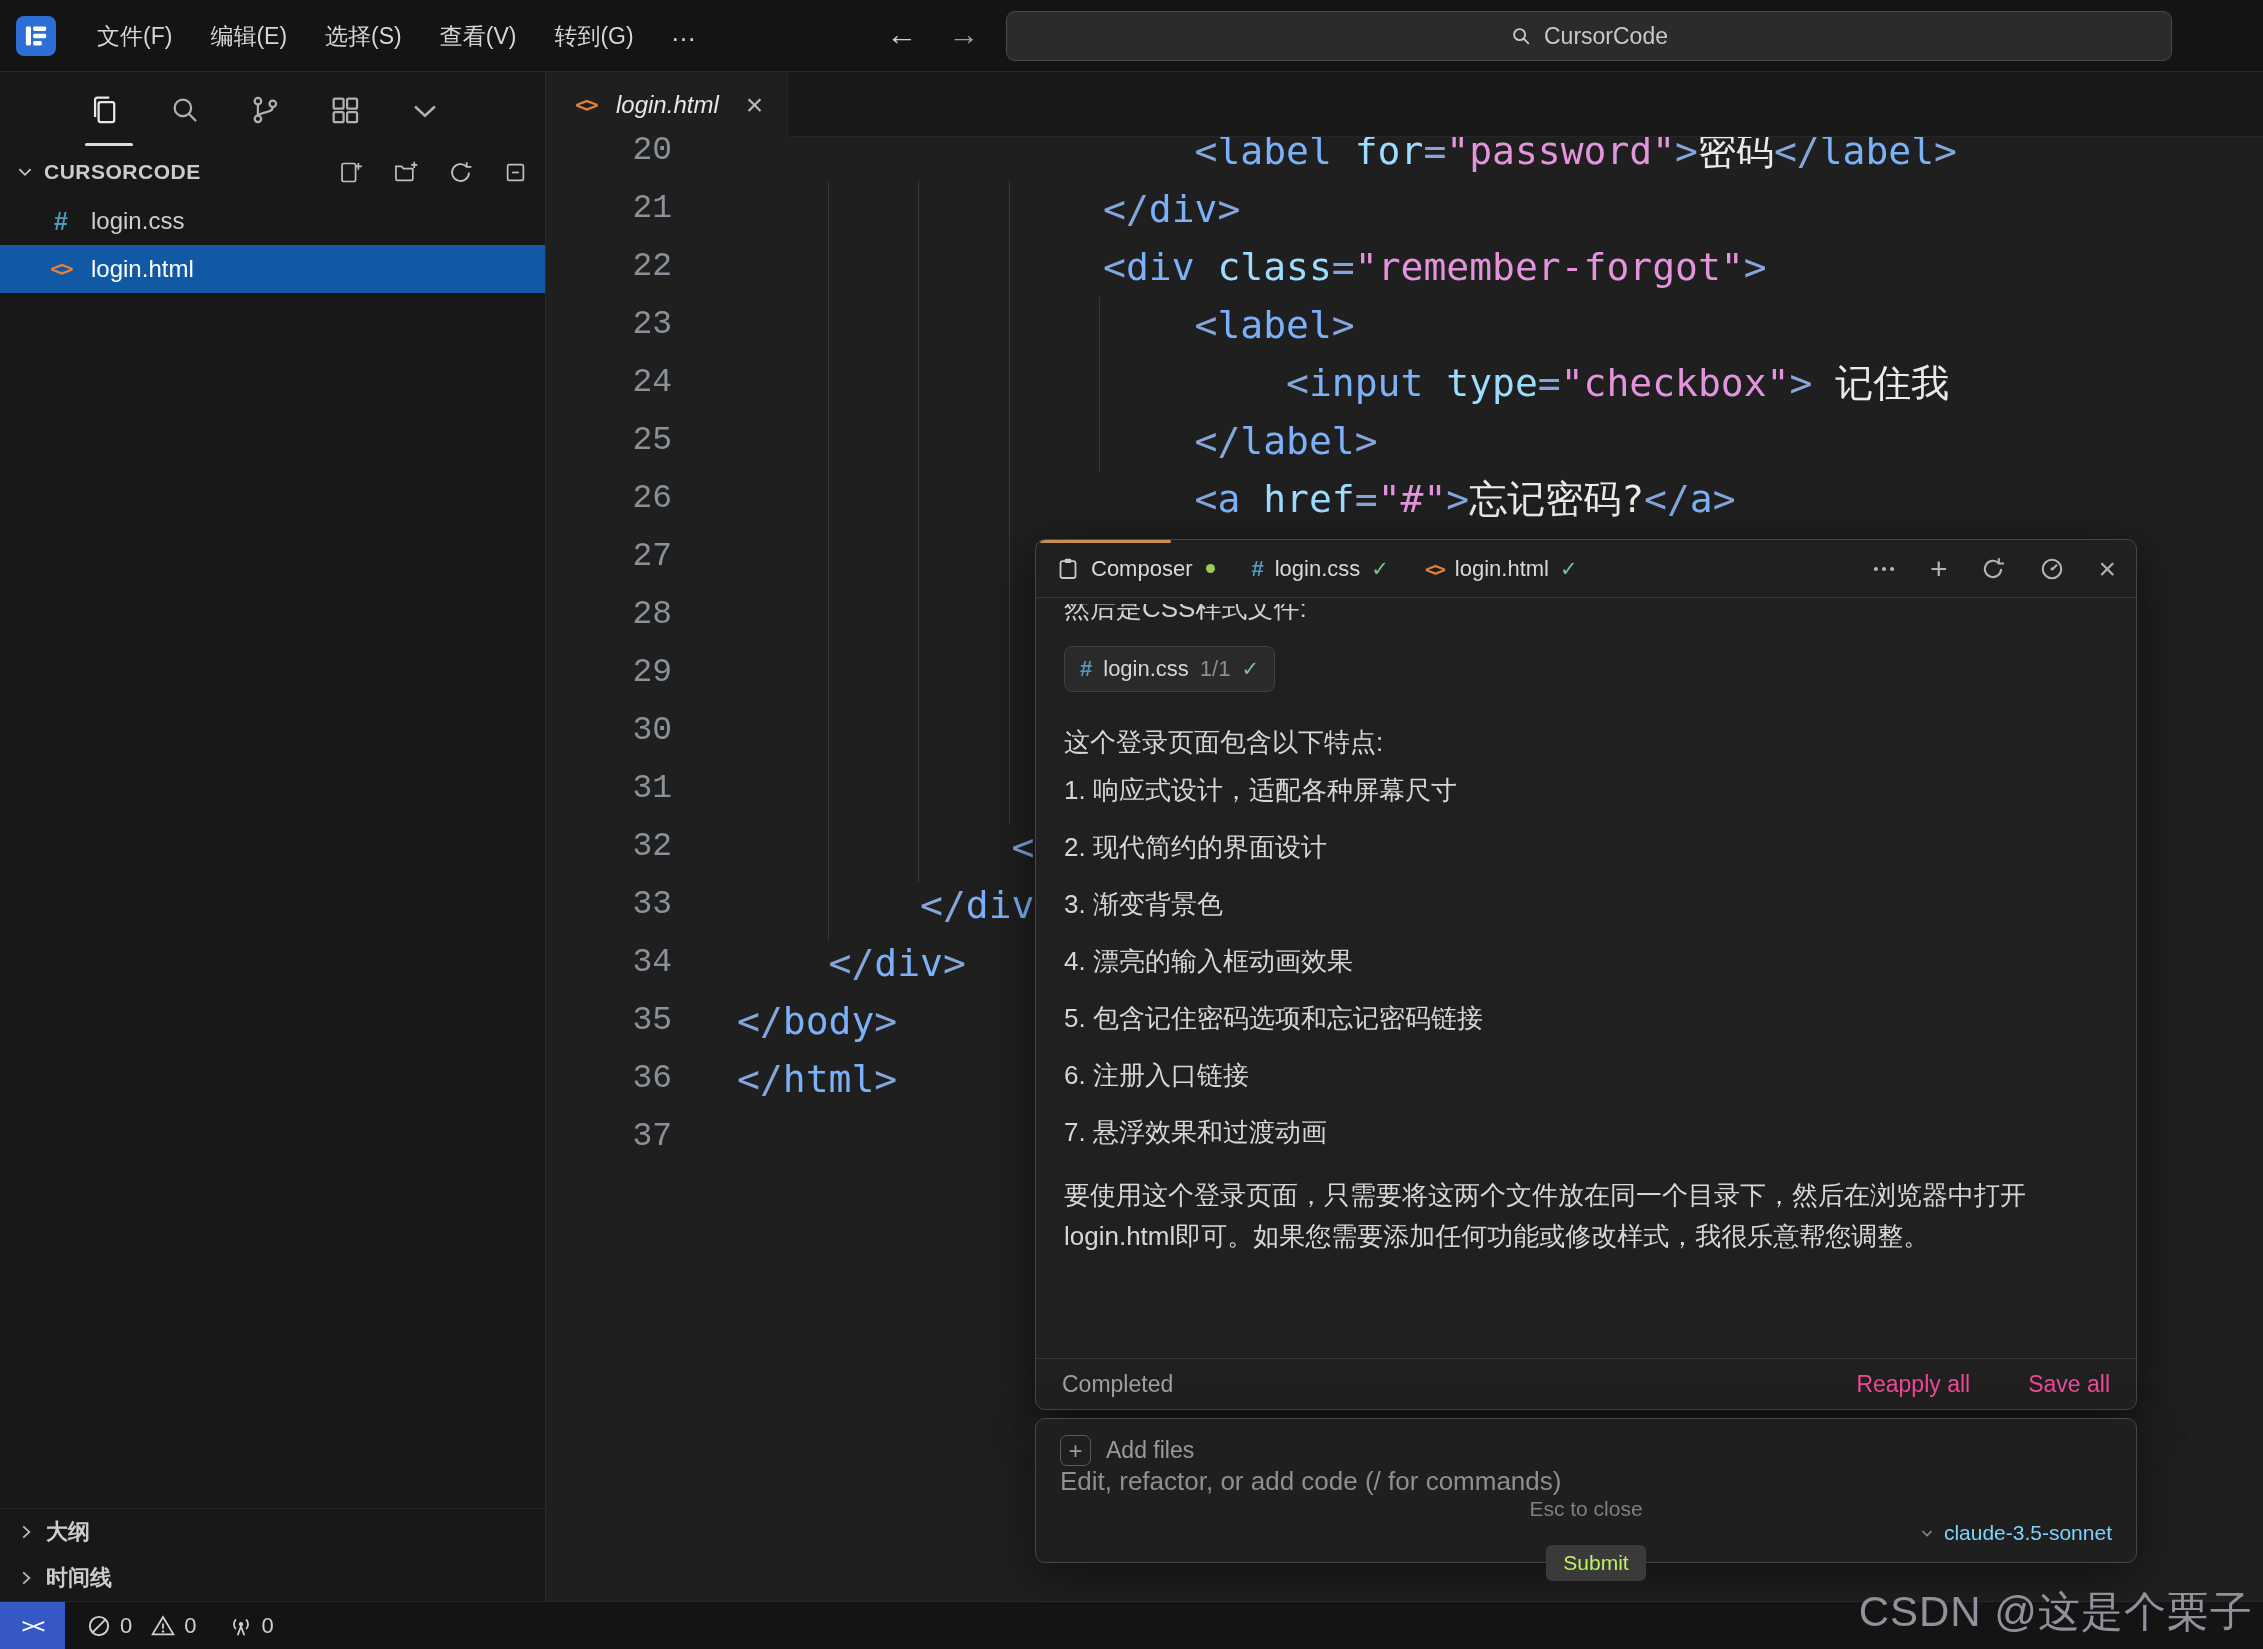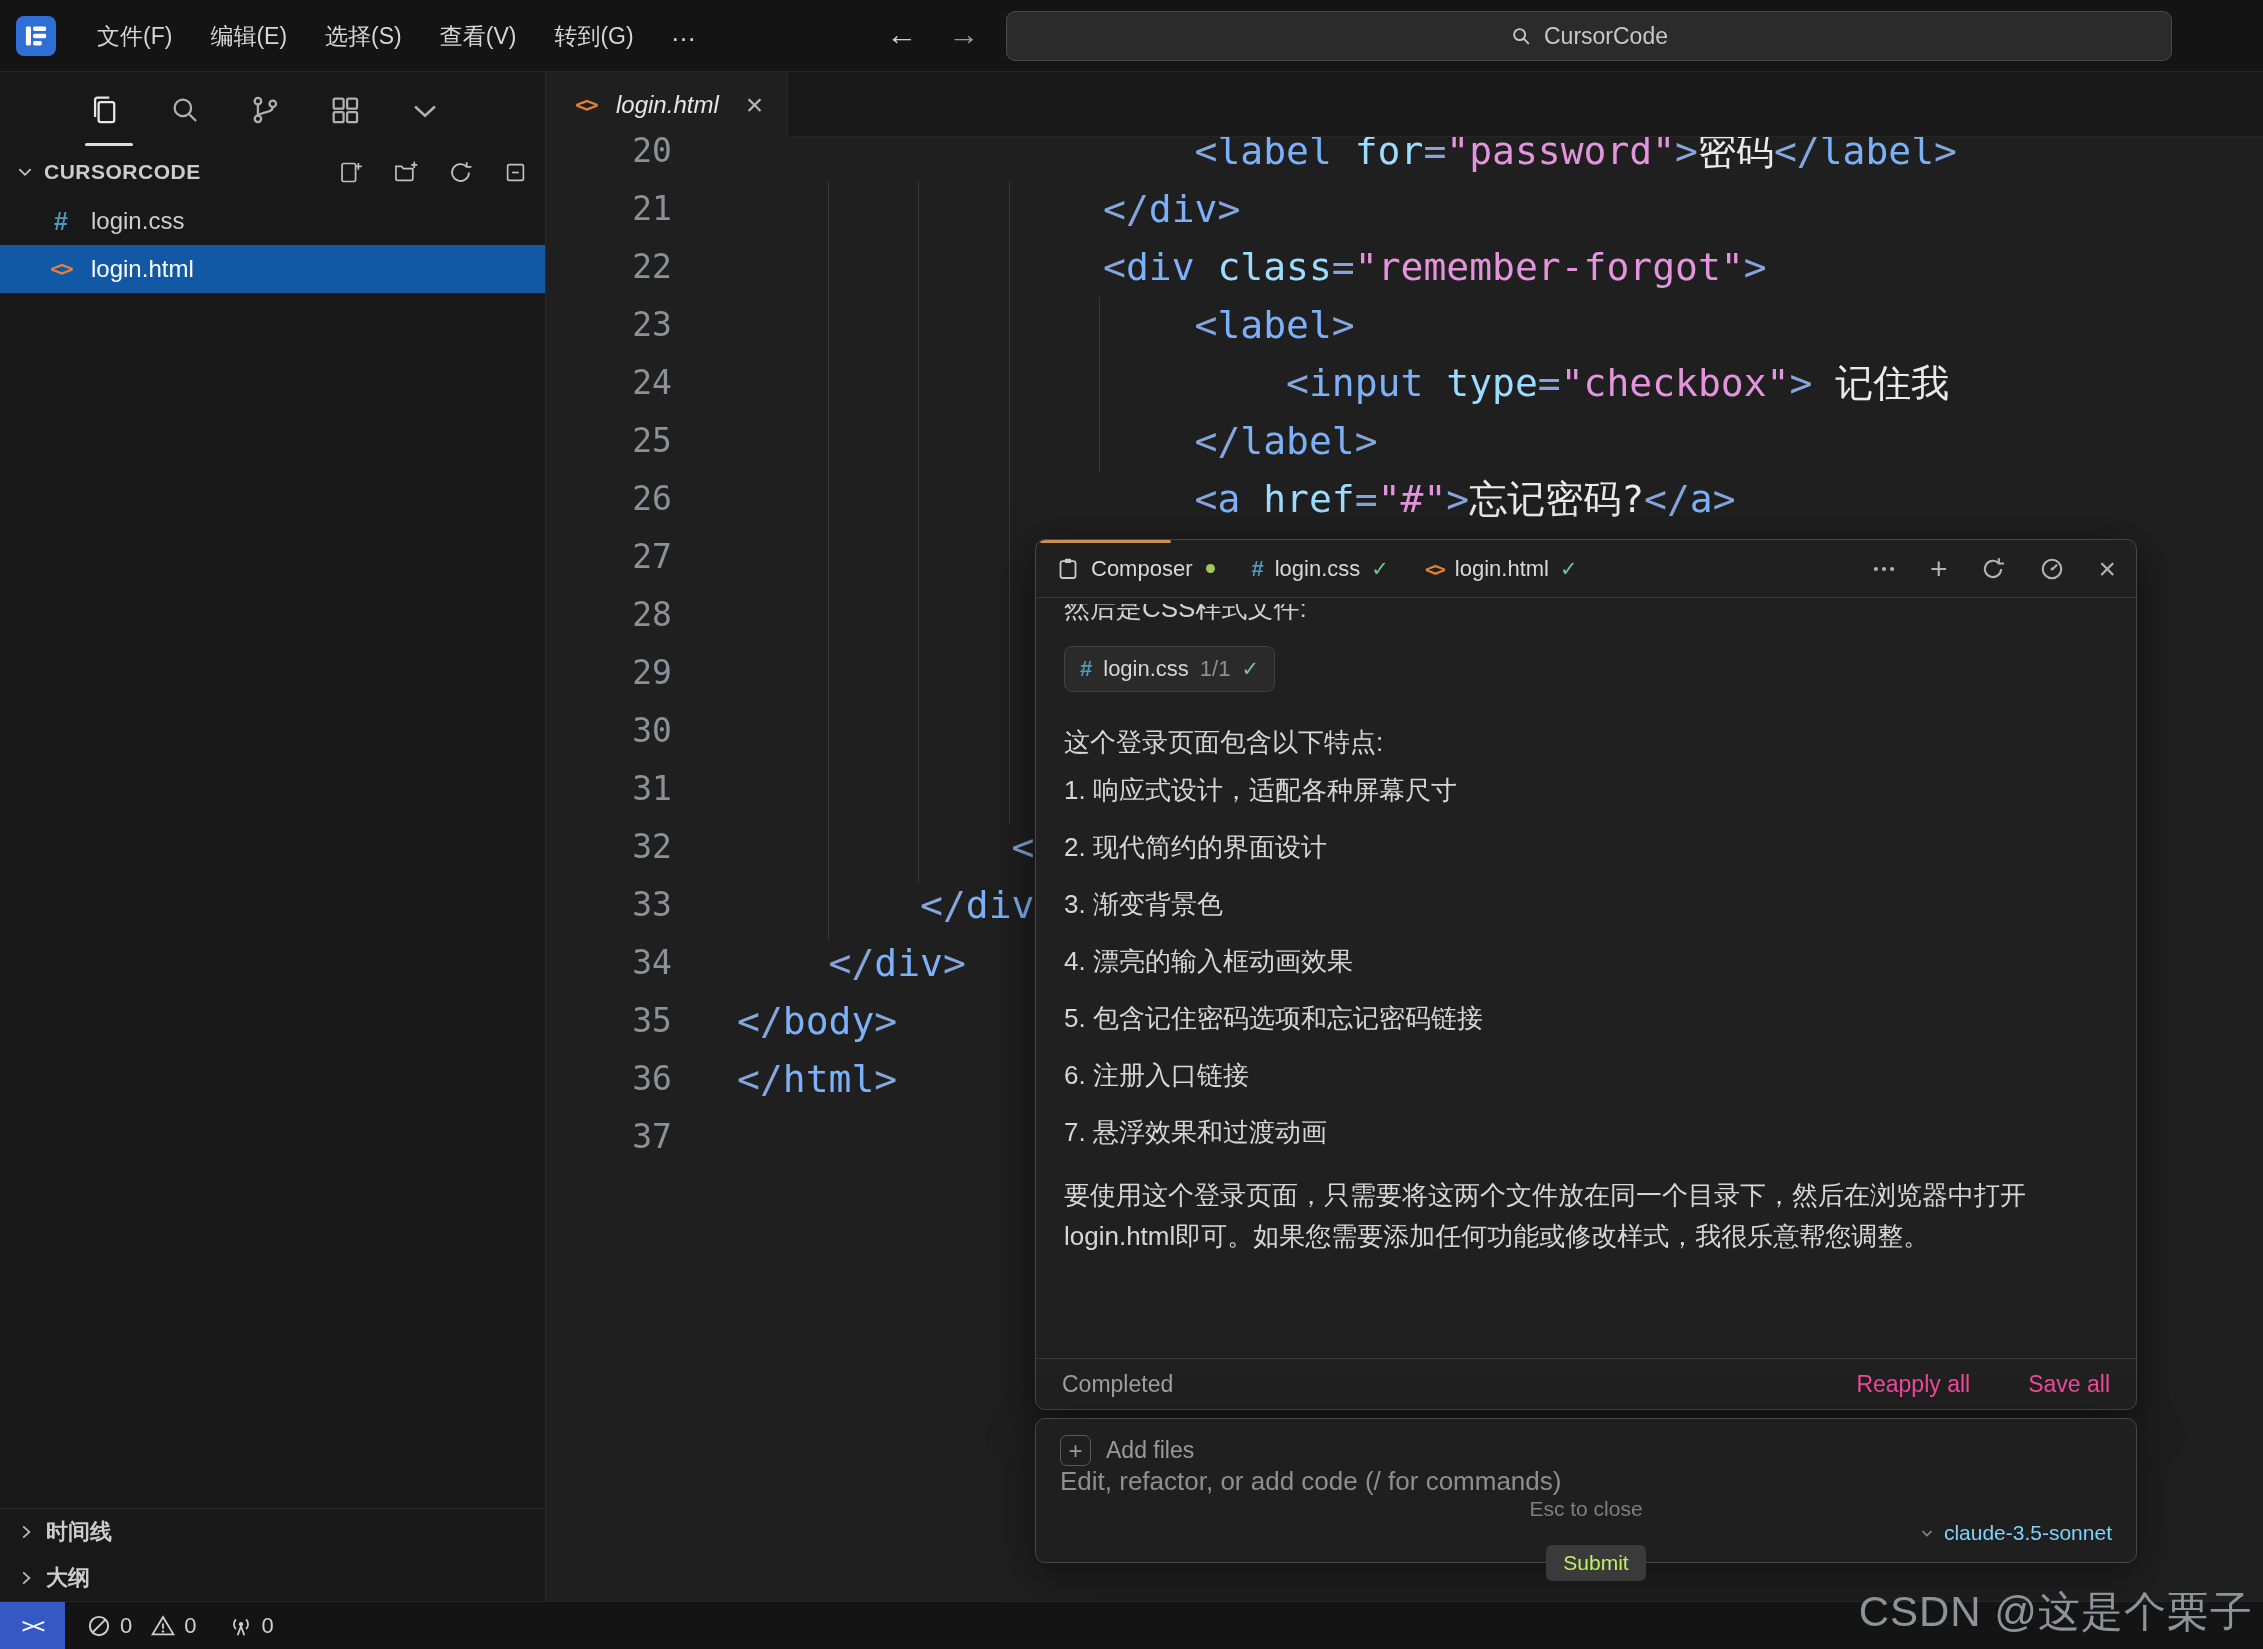--- a/index.html
+++ b/index.html
@@ -50,21 +50,21 @@
   .editor{position:absolute;left:547px;top:72px;right:0;bottom:48px;background:#1f1f1f;overflow:hidden;}
   .tabbar{height:65px;background:#181818;display:flex;border-bottom:1px solid #252525;box-sizing:border-box;}
   .tab{height:65px;background:#1f1f1f;display:flex;align-items:center;padding:0 24px;gap:15px;
     color:#e6e6e6;font-size:24px;font-style:italic;border-right:1px solid #252525;box-sizing:border-box;}
   .tab .file-icon.html{font-style:normal;}
   .tab-close{color:#b9b9b9;font-size:30px;margin-left:12px;font-style:normal;line-height:1;}
   .codearea{position:absolute;left:0;top:65px;right:0;bottom:0;overflow:hidden;
     font-family:"DejaVu Sans Mono",monospace;font-size:38px;}
   .code-row{display:flex;height:58px;white-space:pre;}
   .code-row:first-child{margin-top:-15px;}
-  .gutter{width:125px;flex:none;text-align:right;color:#8a9199;font-size:33px;line-height:58px;}
+  .gutter{width:125px;flex:none;text-align:right;color:#8a9199;font-size:33px;line-height:58px;font-family:Liberation Mono, monospace;}
   .code-text{padding-left:65px;line-height:58px;color:#d4d4d4;}
   .tk-sp{color:#d4d4d4;}
   .tk-pu{color:#84a6dc;}
   .tk-tag{color:#7cb1f9;}
   .tk-at{color:#9cdcfe;}
   .tk-st{color:#e394dc;}
   .tk-tx{color:#eaeaea;}
   .iguide{position:absolute;width:1px;background:#383838;}
 
   
@@ -237,29 +237,29 @@
       </div>
     </div>
 
   <div class="bottom-panels">
     <div class="panel-row">
       <span class="icn">
         <svg width="18" height="18" viewBox="0 0 16 16" fill="none" stroke="#b5b5b5" stroke-width="1.6">
           <path d="M5.5 3l5.5 5-5.5 5"></path>
         </svg>
       </span>
-      <span>时间线</span>
+      <span>大纲</span>
     </div>
     <div class="panel-row">
       <span class="icn">
         <svg width="18" height="18" viewBox="0 0 16 16" fill="none" stroke="#b5b5b5" stroke-width="1.6">
           <path d="M5.5 3l5.5 5-5.5 5"></path>
         </svg>
       </span>
-      <span>大纲</span>
+      <span>时间线</span>
     </div>
   </div>
 </div>
 
 <div class="editor">
   <div class="tabbar">
     <div class="tab">
       <span class="file-icon html">&lt;&gt;</span>
       <span>login.html</span>
       <span class="tab-close">×</span>

